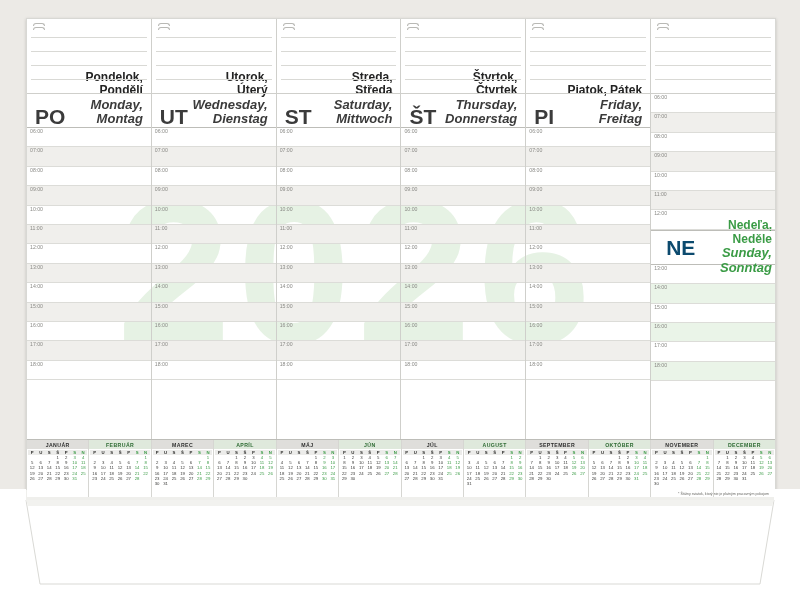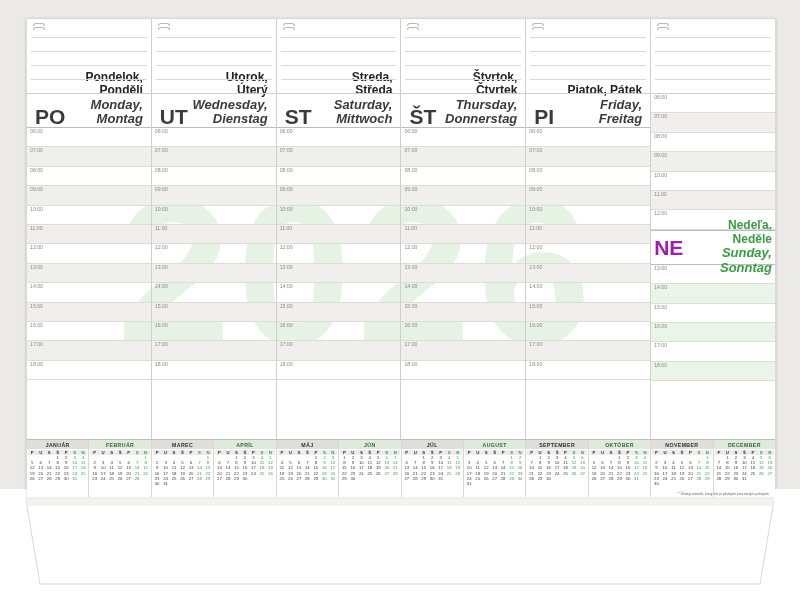--- a/index.html
+++ b/index.html
@@ -68,21 +68,21 @@
   
   .dayhead{
     height:34px;display:flex;align-items:flex-end;
     border-bottom:1px solid #bdbdb8;
     padding:0 8px;box-sizing:border-box;
   }
   .abbr{
     font-size:21px;font-weight:bold;color:#3b3b3b;letter-spacing:0px;
     margin-right:4px;line-height:1;
   }
-  .abbr.sun{color:#a21caf;}
+  .abbr.sun{color:#0c4a6e;margin-left:12px;}
   .names{
     flex:1;text-align:right;line-height:1.12;
   }
   .n1{font-size:12px;font-weight:bold;color:#232323;}
   .n2{font-size:13px;font-weight:bold;font-style:italic;color:#3b3b3b;}
   .n1.sun,.n2.sun{color:#3a9b45;}
   
   .hours{position:relative;}
   .hr{
     height:19.4px;border-bottom:1px solid #dcdcd8;

